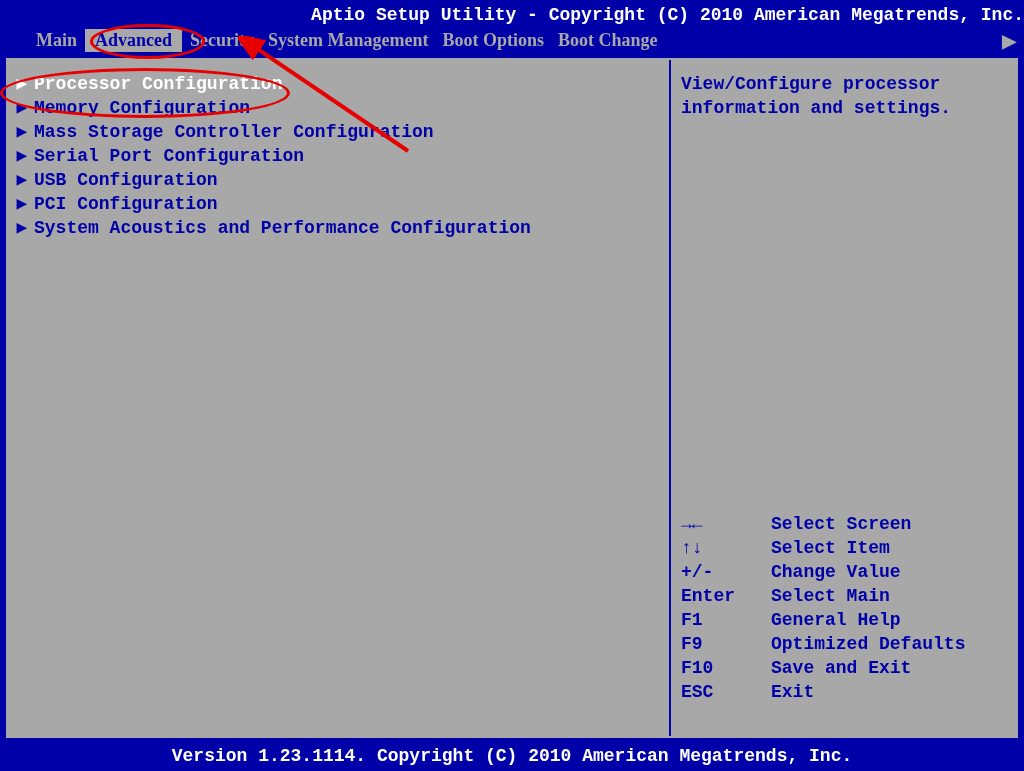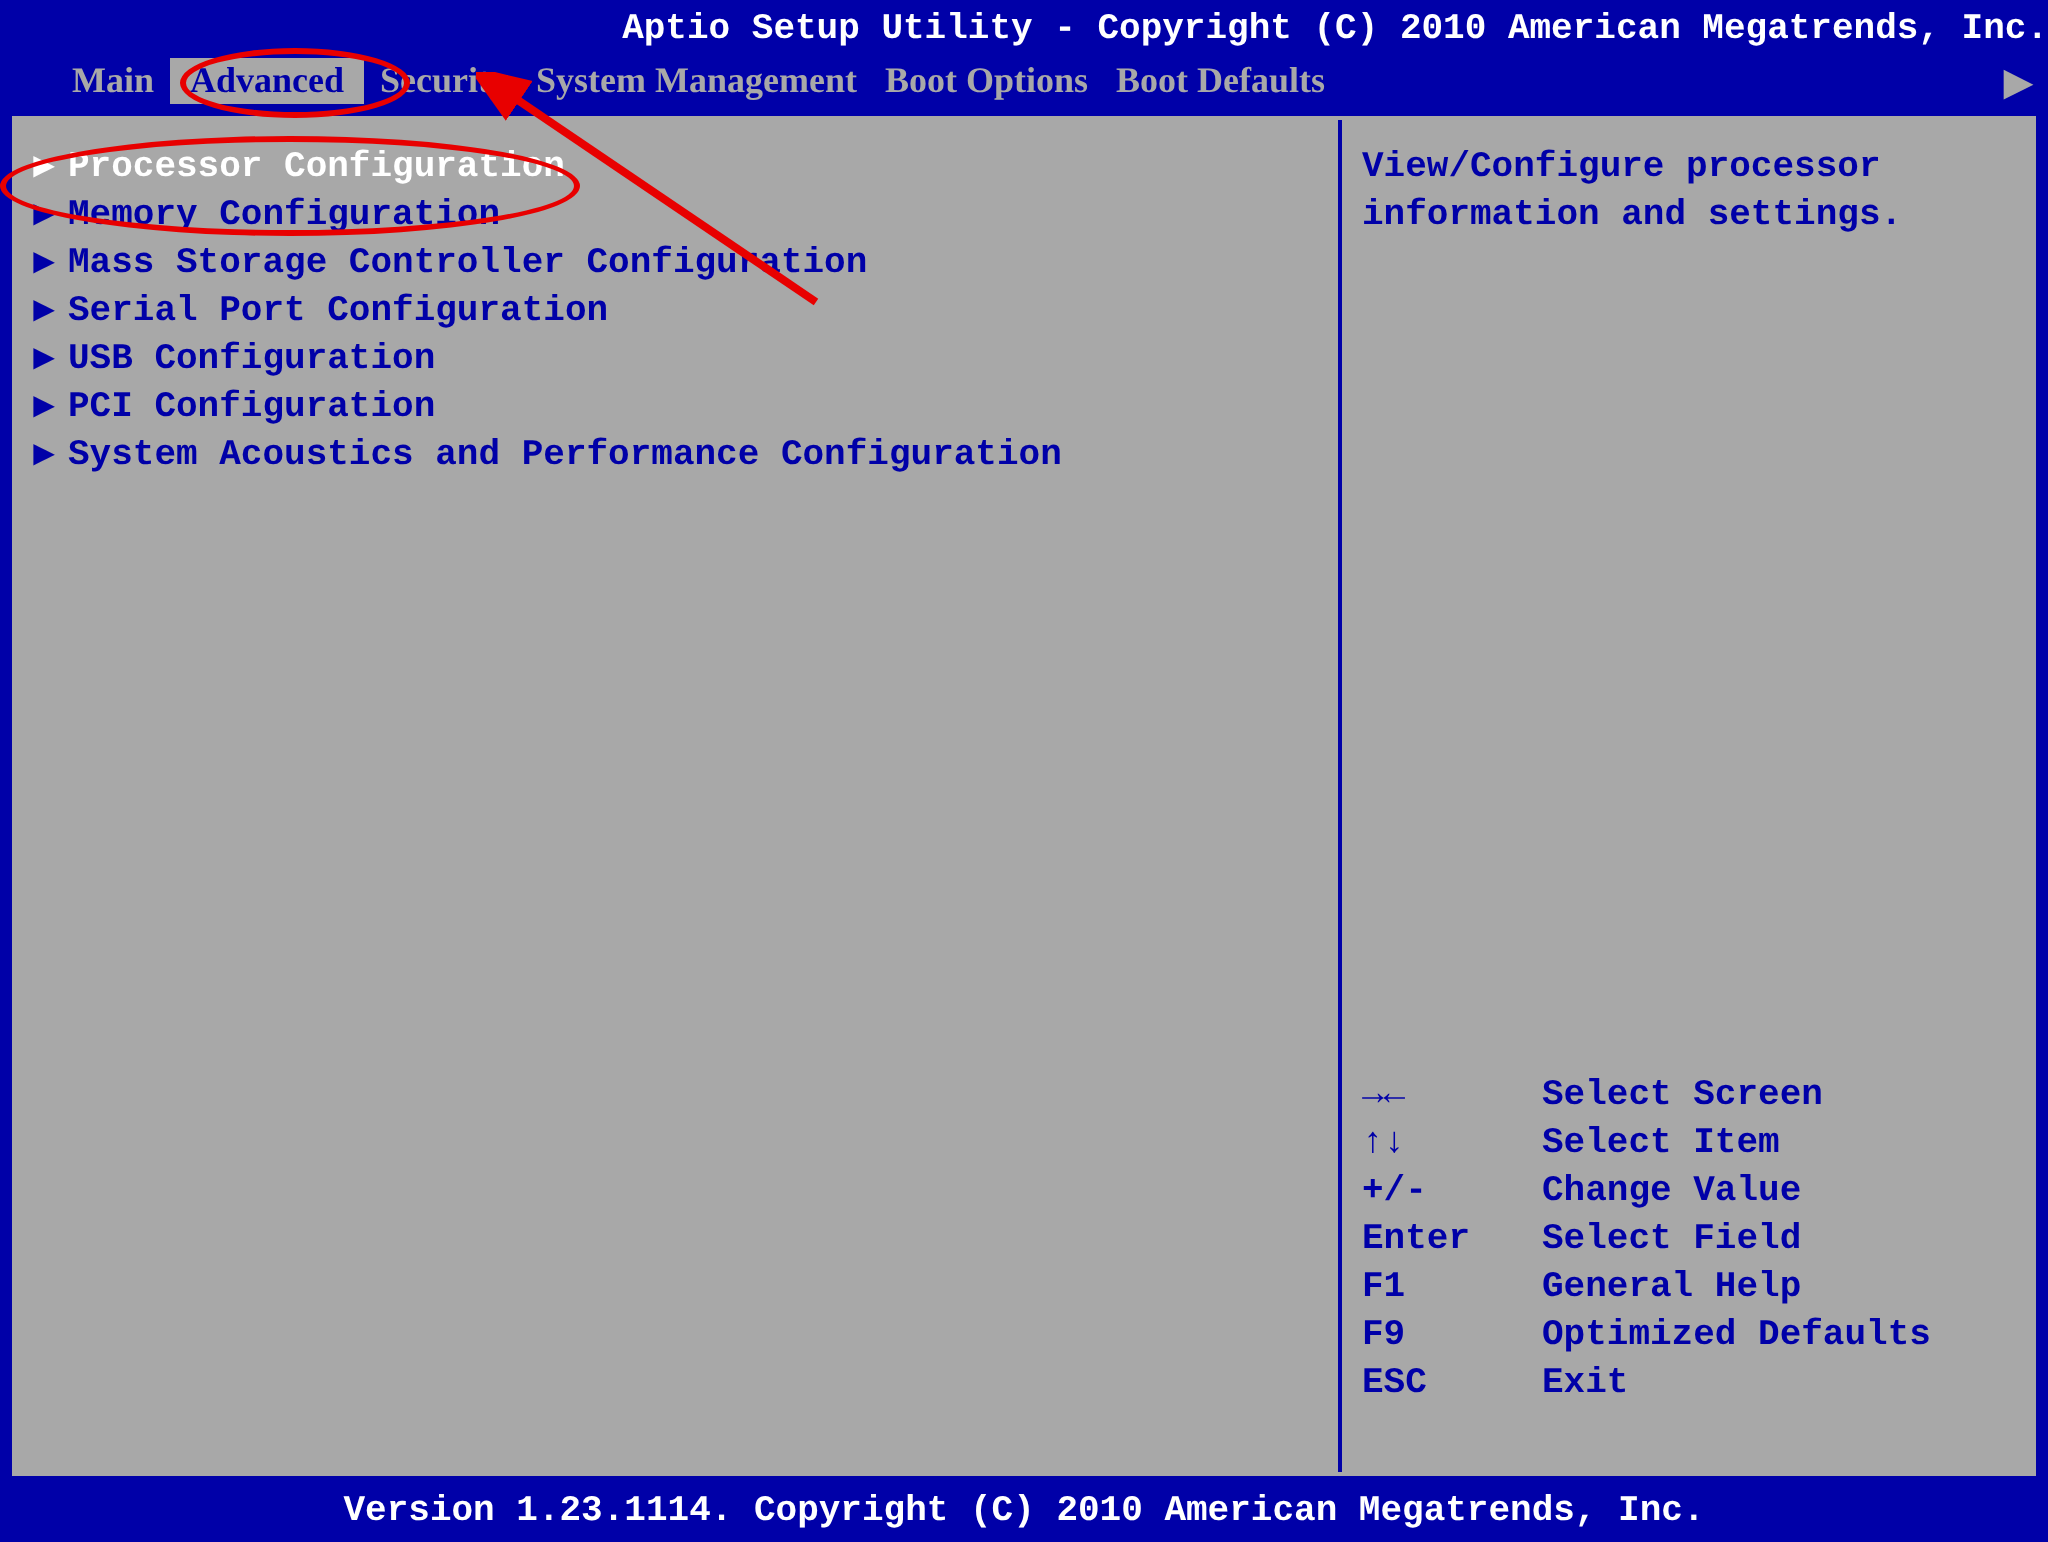--- a/index.html
+++ b/index.html
@@ -142,21 +142,21 @@
 <body>
 
 <div class="header">Aptio Setup Utility - Copyright (C) 2010 American Megatrends, Inc.</div>
 
 <div class="tabs">
   <span class="tab">Main</span>
   <span class="tab active">Advanced</span>
   <span class="tab">Security</span>
   <span class="tab">System Management</span>
   <span class="tab">Boot Options</span>
-  <span class="tab">Boot Defaults</span>
+  <span class="tab">Boot Change</span>
   <span class="tab-arrow-right">▶</span>
 </div>
 
 <div class="content-outer">
   <div class="content-border">
     <div class="left-panel">
       <div class="menu-item selected">
         <span class="arrow">▶</span>
         <span>Processor Configuration</span>
       </div>
@@ -198,29 +198,33 @@
         <div class="key-row">
           <span class="key-label">↑↓</span>
           <span>Select Item</span>
         </div>
         <div class="key-row">
           <span class="key-label">+/-</span>
           <span>Change Value</span>
         </div>
         <div class="key-row">
           <span class="key-label">Enter</span>
-          <span>Select Field</span>
+          <span>Select Main</span>
         </div>
         <div class="key-row">
           <span class="key-label">F1</span>
           <span>General Help</span>
         </div>
         <div class="key-row">
           <span class="key-label">F9</span>
           <span>Optimized Defaults</span>
+        </div>
+        <div class="key-row">
+          <span class="key-label">F10</span>
+          <span>Save and Exit</span>
         </div>
         <div class="key-row">
           <span class="key-label">ESC</span>
           <span>Exit</span>
         </div>
       </div>
     </div>
   </div>
 </div>
 

